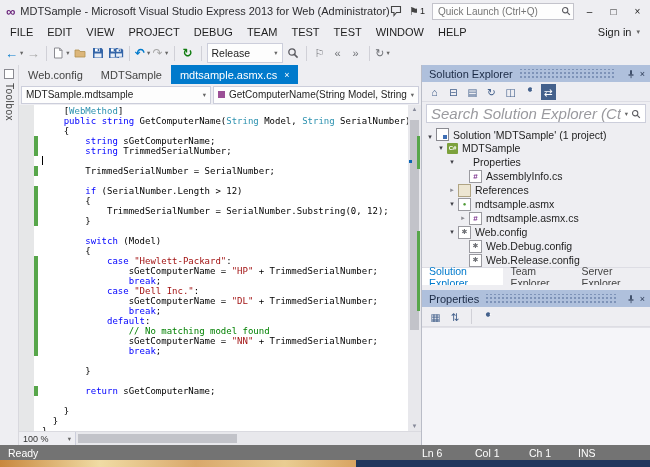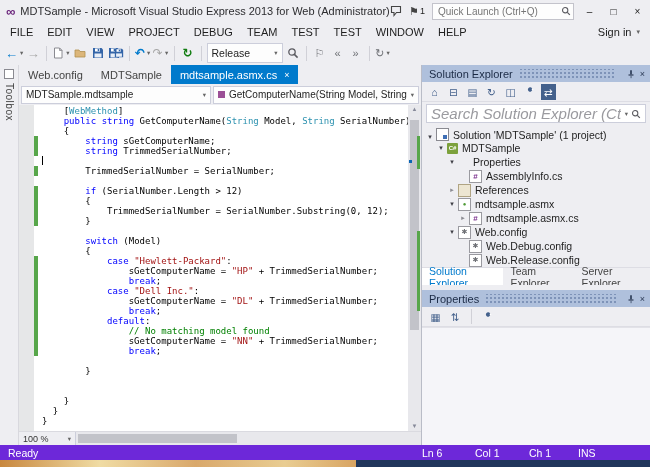--- a/index.html
+++ b/index.html
@@ -125,21 +125,21 @@
   .tlabel{font-size:10.5px;}
   .wtabs{margin-top:auto;height:17px;display:flex;align-items:stretch;border-top:1px solid #DDDDE4;}
   .wtab{display:inline-flex;align-items:center;padding:0 7px;font-size:10.5px;color:#444;}
   .wtab.active{background:#FFFFFF;color:#007ACC;}
   .panel-gap{height:5px;background:#EEEEF2;}
   .props{display:flex;flex-direction:column;flex:1;min-height:0;}
   .props-toolbar{height:19px;display:flex;align-items:center;gap:5px;padding:0 6px;border-bottom:1px solid #DDDDE4;}
   .props-grid{flex:1;background:#F5F5F9;border-top:1px solid #E2E2E8;}
 
   
-  .statusbar{height:15px;background:#6d28d9;color:#fff;display:flex;align-items:center;padding-left:8px;font-size:10.5px;}
+  .statusbar{height:15px;background:#737373;color:#fff;display:flex;align-items:center;padding-left:8px;font-size:10.5px;}
   .sb-right{margin-left:auto;display:grid;grid-template-columns:53px 54px 49px 72px;}
 
   
   .sliver{height:7px;display:flex;}
   .sl-left{width:356px;background:linear-gradient(90deg,#C8873E,#F0DCA4 28%,#D9A86B 55%,#E9CD92 80%,#D8A462);}
   .sl-right{flex:1;background:#20365C;}
 </style>
 </head>
 <body>
 
@@ -343,20 +343,21 @@
             <div class="cline"><span class="chgbar on"></span><span class="ctext"><span class="tk-pl">            </span><span class="tk-kw">case</span><span class="tk-pl"> </span><span class="tk-str">"Dell Inc."</span><span class="tk-pl">:</span></span></div>
             <div class="cline"><span class="chgbar on"></span><span class="ctext"><span class="tk-pl">                sGetComputerName = </span><span class="tk-str">"DL"</span><span class="tk-pl"> + TrimmedSerialNumber;</span></span></div>
             <div class="cline"><span class="chgbar on"></span><span class="ctext"><span class="tk-pl">                </span><span class="tk-kw">break</span><span class="tk-pl">;</span></span></div>
             <div class="cline"><span class="chgbar on"></span><span class="ctext"><span class="tk-pl">            </span><span class="tk-kw">default</span><span class="tk-pl">:</span></span></div>
             <div class="cline"><span class="chgbar on"></span><span class="ctext"><span class="tk-pl">                </span><span class="tk-com">// No matching model found</span></span></div>
             <div class="cline"><span class="chgbar on"></span><span class="ctext"><span class="tk-pl">                sGetComputerName = </span><span class="tk-str">"NN"</span><span class="tk-pl"> + TrimmedSerialNumber;</span></span></div>
             <div class="cline"><span class="chgbar on"></span><span class="ctext"><span class="tk-pl">                </span><span class="tk-kw">break</span><span class="tk-pl">;</span></span></div>
             <div class="cline"><span class="chgbar"></span><span class="ctext"></span></div>
             <div class="cline"><span class="chgbar"></span><span class="ctext"><span class="tk-pl">        }</span></span></div>
             <div class="cline"><span class="chgbar"></span><span class="ctext"></span></div>
+            <div class="cline"><span class="chgbar on"></span><span class="ctext"><span class="tk-pl">        </span><span class="tk-kw">return</span><span class="tk-pl"> sGetComputerName;</span></span></div>
             <div class="cline"><span class="chgbar"></span><span class="ctext"></span></div>
             <div class="cline"><span class="chgbar"></span><span class="ctext"><span class="tk-pl">    }</span></span></div>
             <div class="cline"><span class="chgbar"></span><span class="ctext"><span class="tk-pl">  }</span></span></div>
             <div class="cline"><span class="chgbar"></span><span class="ctext"><span class="tk-pl">}</span></span></div>
           </div>
         <div class="vscroll">
           <span class="arr">▲</span>
           <div class="track">
             <div class="vthumb"></div>
             <div class="mark m1"></div>

